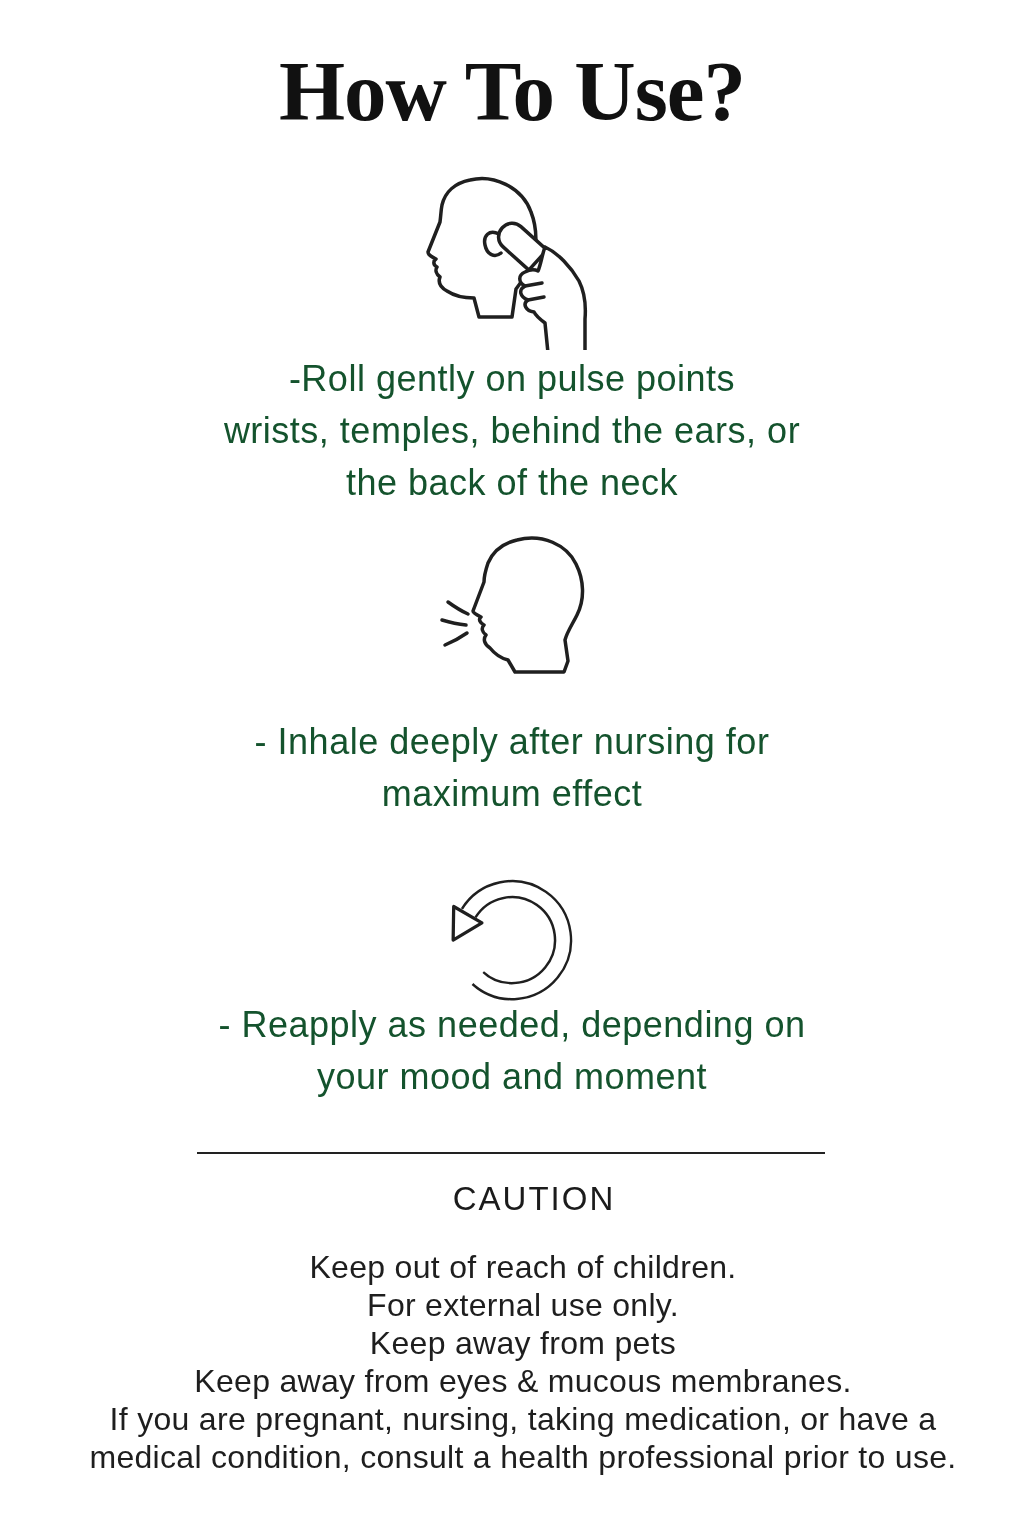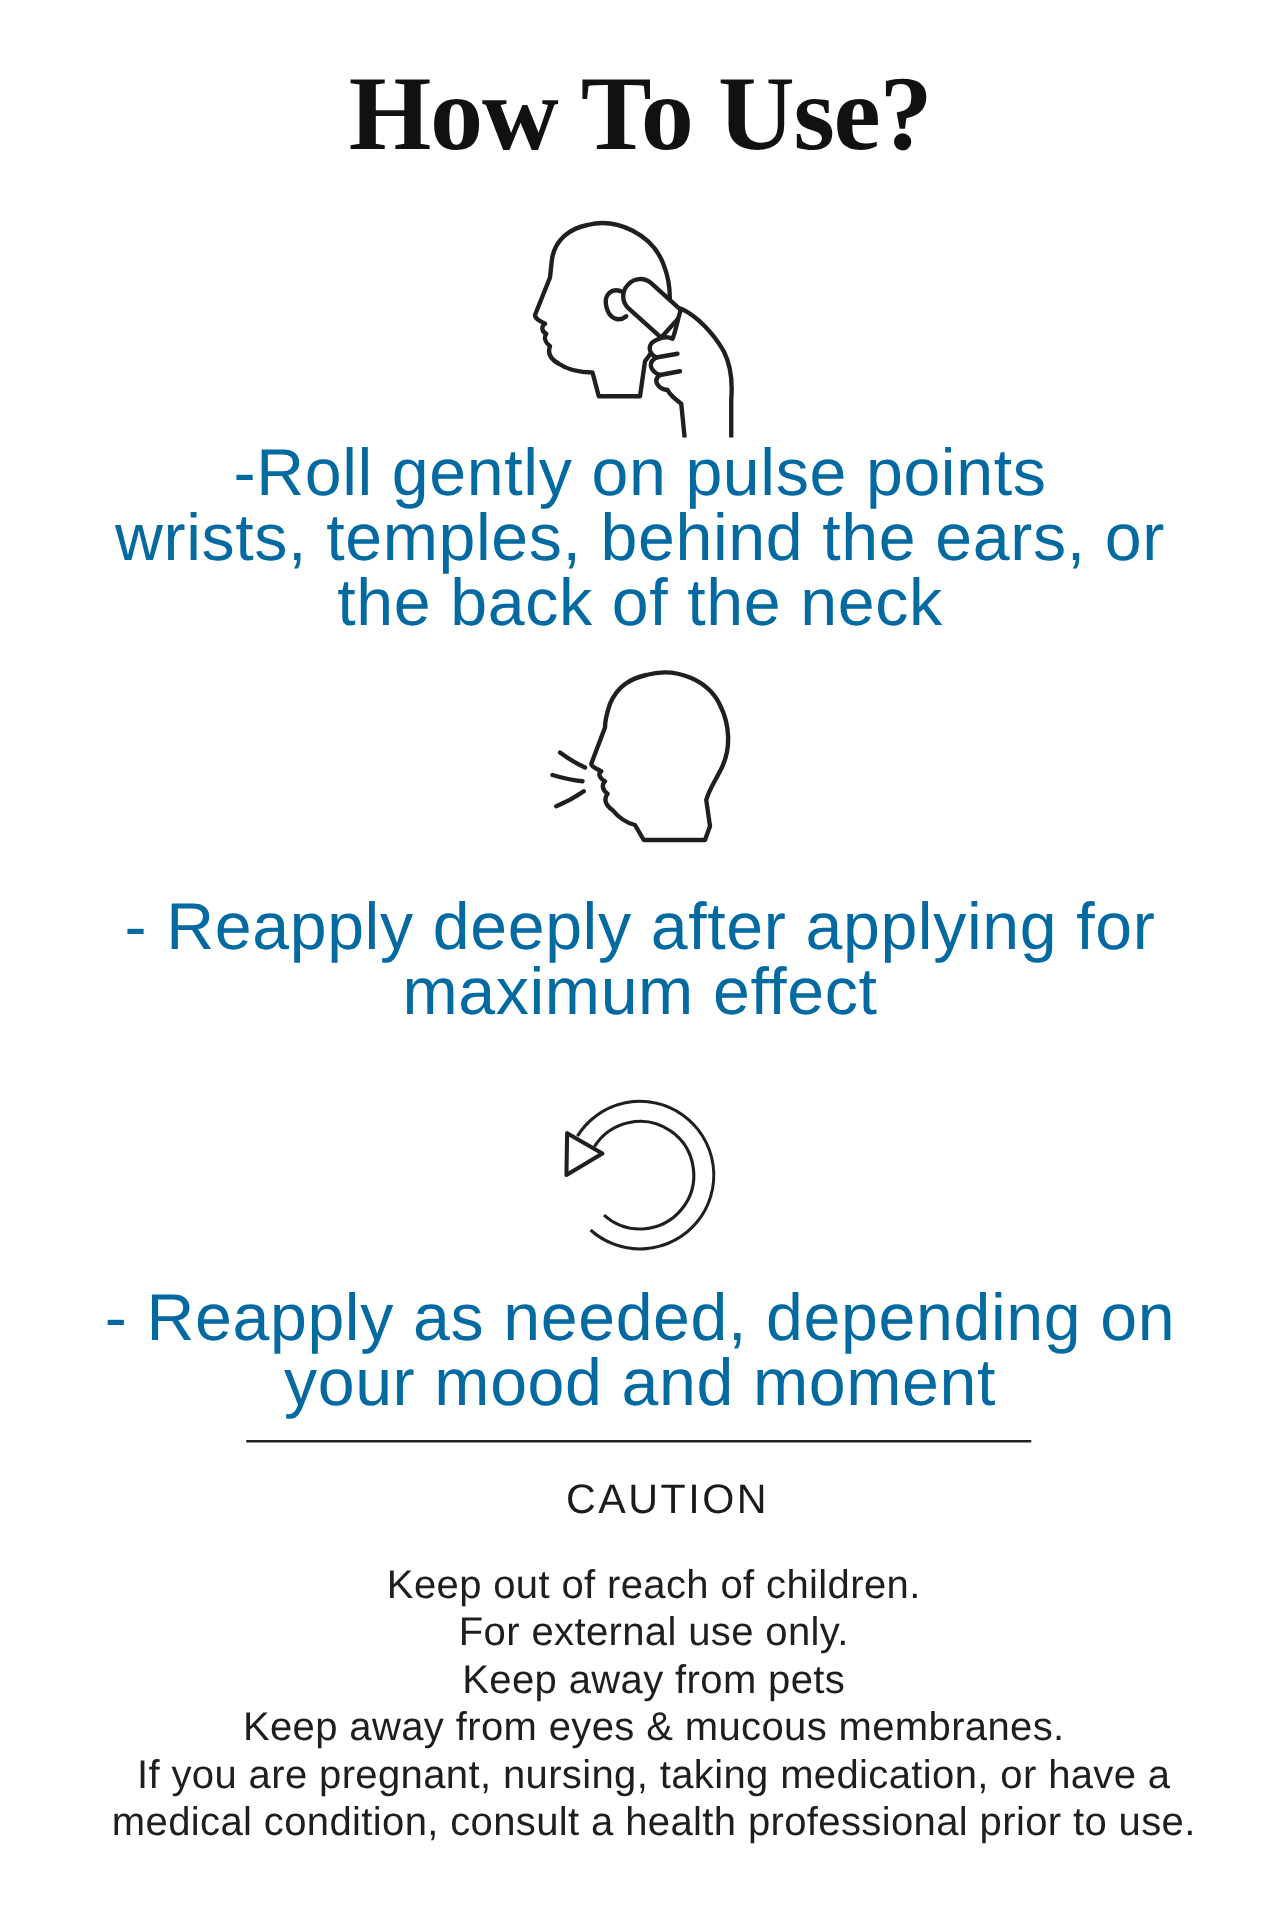--- a/index.html
+++ b/index.html
@@ -15,28 +15,28 @@
   .abs{position:absolute;left:0;right:0;text-align:center;}
   .title{
     top:49px;
     font-family:"Liberation Serif","DejaVu Serif",serif;
     font-weight:700;
     font-size:85px;line-height:1.0;
     letter-spacing:-1px;
     color:#111111;
   }
   .step-text{
-    font-size:53px;line-height:52px;
+    font-size:36px;line-height:52px;
     letter-spacing:0.5px;
     white-space:pre-line;
-    color:#0369a1;
+    color:#14532d;
   }
   .step-text.s1{top:353px;}
   .step-text.s2{top:716px;}
-  .step-text.s3{top:1029px;}
+  .step-text.s3{top:999px;}
   .icon{position:absolute;}
   .icon.i1{left:395px;top:170px;}
   .icon.i2{left:420px;top:528px;}
   .icon.i3{left:425px;top:862px;}
   .divider{
     position:absolute;
     left:197px;top:1152px;
     width:628px;height:2px;
     background:#222222;
   }
@@ -111,21 +111,21 @@
       C 64,116 63,111 66,107
       C 62,104 61,100 64,97
       C 60,95 58,91 61,89
       C 57,87 53,85 53,83
       L 64,54
       C 64,47 66,41 68,35
       C 74,21 84,15 97,12 Z"></path>
     <path class="ln" d="M 28,74 Q 39,82 48,86 M 22,92 Q 35,96 46,97 M 25,117 Q 37,112 47,105"></path>
   </svg>
 
-  <p class="abs step-text s2" style="margin:0;">- Reapply deeply after applying for
+  <p class="abs step-text s2" style="margin:0;">- Inhale deeply after nursing for
 maximum effect</p>
 
   <svg class="icon i3" width="174" height="152" viewBox="0 0 160 140" aria-hidden="true">
     <path d="M 48.5,106.9 A 47 47 0 1 0 40.1,47.1" fill="none" stroke="#1f1f1f" stroke-width="17"></path>
     <path d="M 46.8,105.2 A 47 47 0 1 0 39.3,48.5" fill="none" stroke="#ffffff" stroke-width="12.5"></path>
     <path d="M 52.3,56.0 L 26.3,41.0 L 25.8,71.9 Z" fill="#ffffff" stroke="#1f1f1f" stroke-width="3" stroke-linejoin="round"></path>
   </svg>
 
   <p class="abs step-text s3" style="margin:0;">- Reapply as needed, depending on
 your mood and moment</p>

